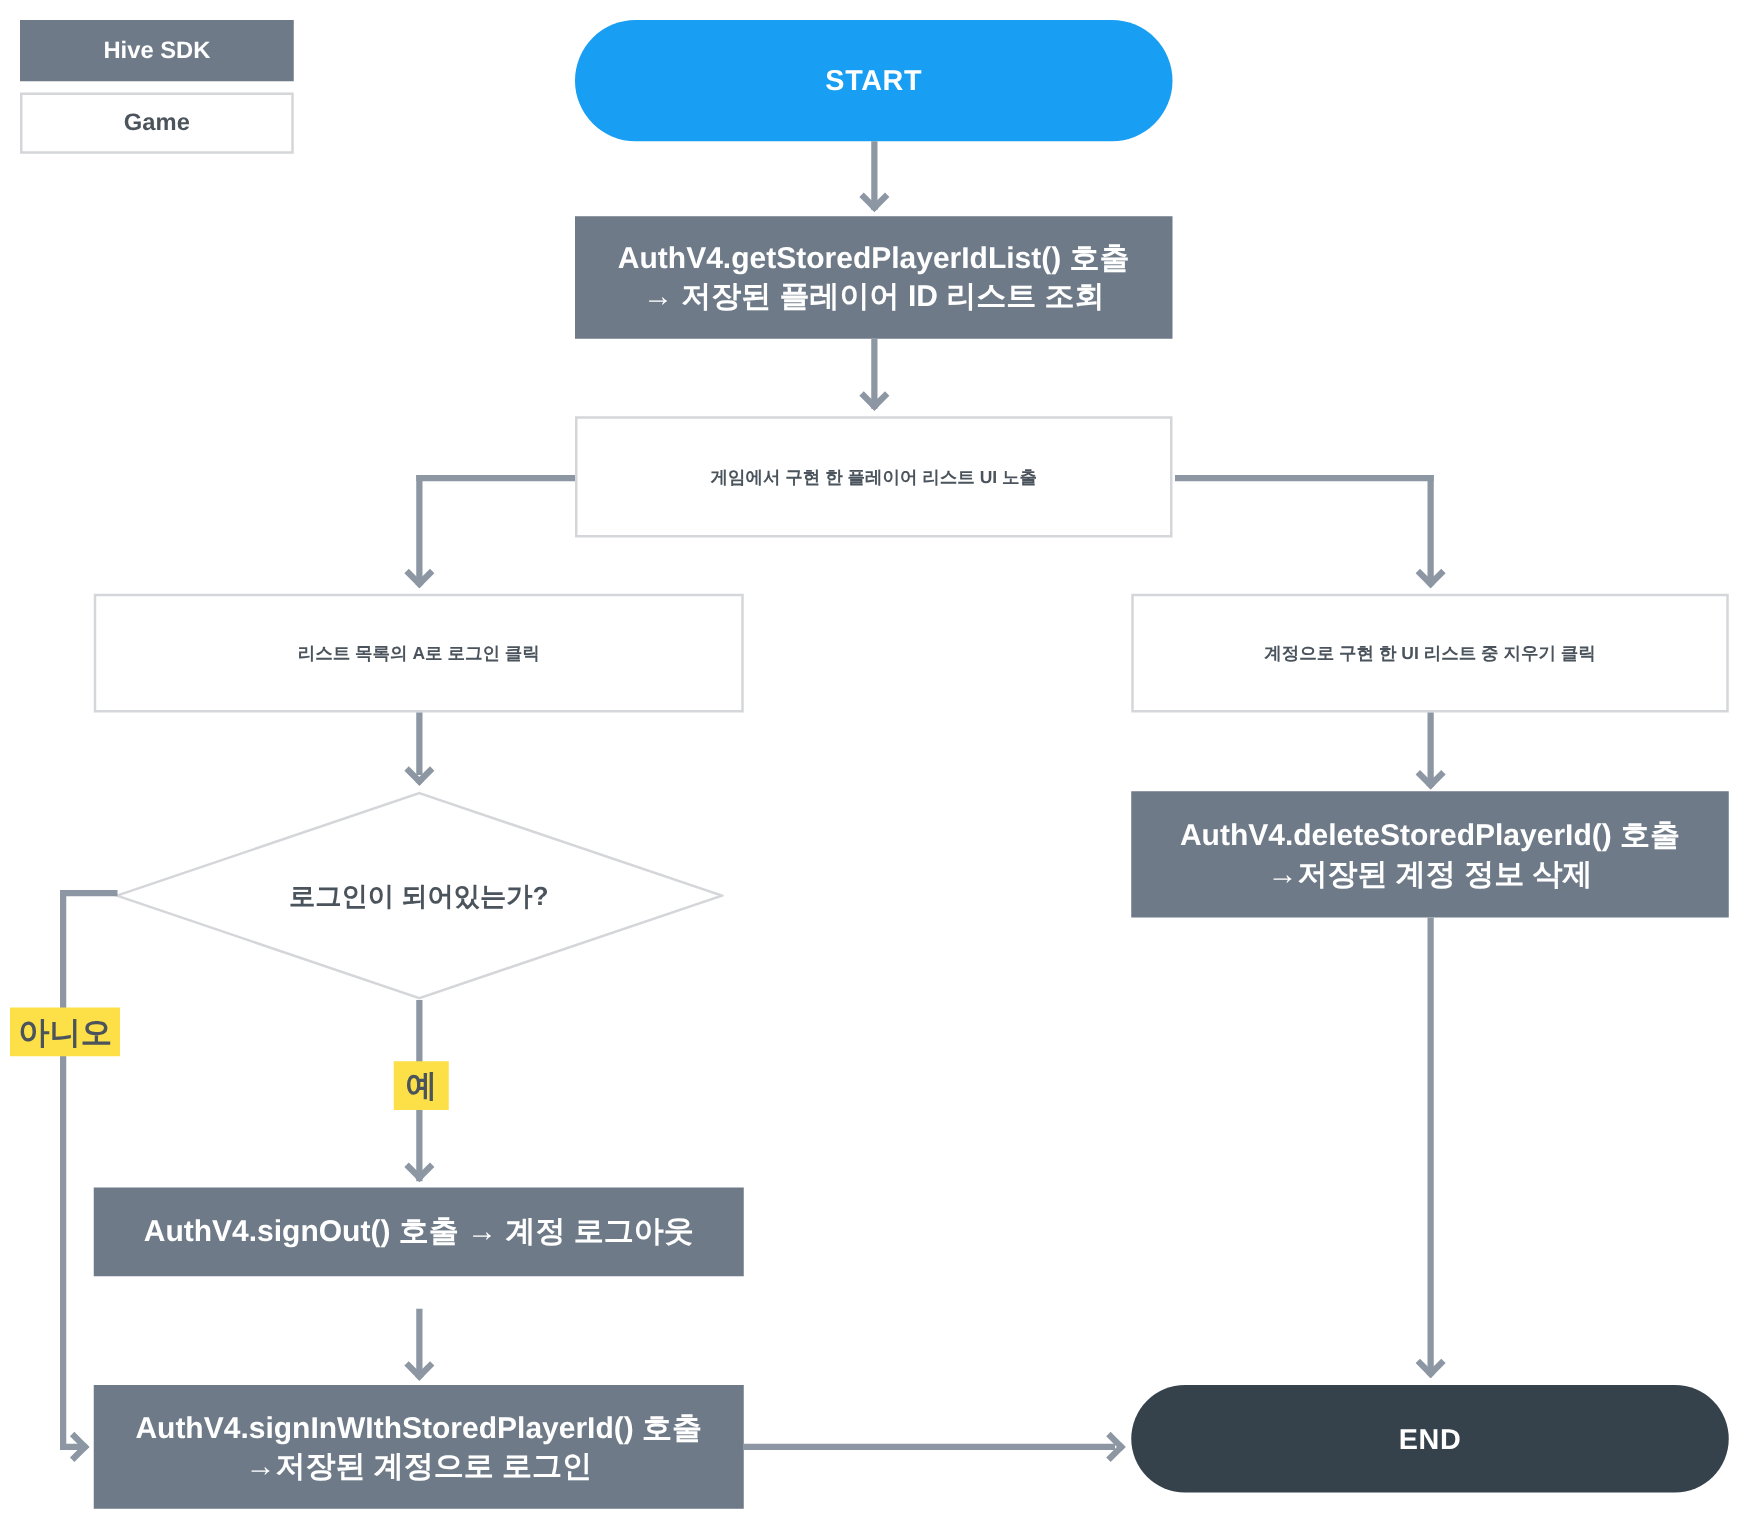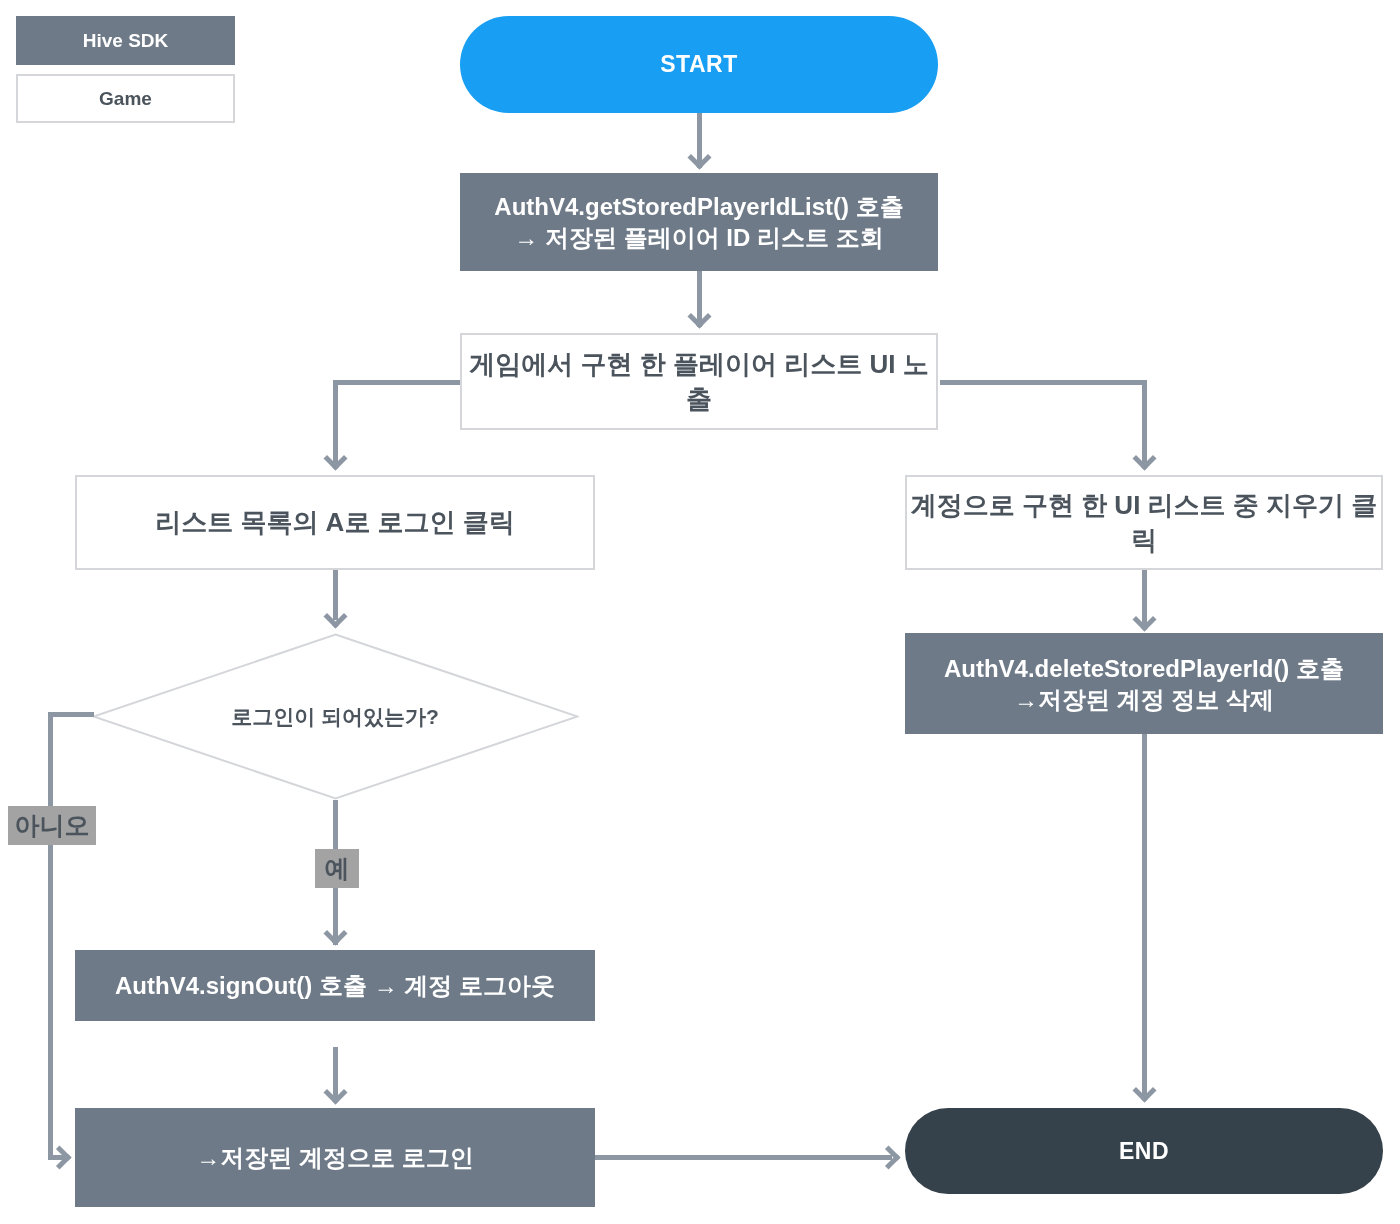--- a/index.html
+++ b/index.html
@@ -5,35 +5,35 @@
   html,body{margin:0;padding:0;background:#fff;}
   body{font-family:"Liberation Sans","DejaVu Sans",sans-serif;}
   .canvas{position:relative;width:1400px;height:1224px;background:#fff;overflow:hidden;
           --c-start:#189ef2;--c-end:#36424b;--c-sdk:#6e7a87;--c-line:#8d97a3;--c-border:#d4d6d9;--c-text:#4b545c;}
   .node{position:absolute;display:flex;flex-direction:column;align-items:center;justify-content:center;
         text-align:center;box-sizing:border-box;}
   .pill{border-radius:50px;color:#fff;font-weight:700;font-size:23px;letter-spacing:0.5px;}
   .pill.start{background:var(--c-start);}
   .pill.end{background:var(--c-end);}
   .gray{background:var(--c-sdk);color:#fff;font-weight:700;font-size:24px;line-height:31px;}
-  .white{background:#fff;border:2px solid var(--c-border);color:var(--c-text);font-weight:600;font-size:26px;align-items:center;}
+  .white{background:#fff;border:2px solid var(--c-border);color:var(--c-text);font-weight:600;font-size:14px;align-items:center;}
   .legend-item{position:absolute;left:16px;width:219px;height:49px;display:flex;align-items:center;
                justify-content:center;font-size:19px;font-weight:700;box-sizing:border-box;}
   .legend-item.sdk{top:16px;background:var(--c-sdk);color:#fff;}
   .legend-item.game{top:74px;background:#fff;border:2px solid var(--c-border);color:var(--c-text);}
   .line{position:absolute;background:var(--c-line);}
   .ah{position:absolute;width:12px;height:12px;border-right:5px solid var(--c-line);
       border-bottom:5px solid var(--c-line);box-sizing:content-box;}
   .ah.down{transform:rotate(45deg);}
   .ah.right{transform:rotate(-45deg);}
   .diamond-svg{position:absolute;left:92px;top:633px;}
   .diamond-svg polygon{fill:#fff;stroke:var(--c-border);stroke-width:2;}
   .diamond-label{position:absolute;left:142px;top:633px;width:386px;height:167px;display:flex;
                  align-items:center;justify-content:center;color:var(--c-text);font-weight:600;font-size:21px;text-align:right;}
-  .edge-label{position:absolute;background:#a3a3a3;color:var(--c-text);font-weight:600;font-size:25px;
+  .edge-label{position:absolute;background:#fde047;color:var(--c-text);font-weight:600;font-size:25px;
               text-align:center;padding:3px 2px;}
 </style>
 </head>
 <body>
 
 <div class="canvas" style="--c-start: #189ef2; --c-end: #36424b; --c-sdk: #6e7a87; --c-line: #8d97a3; --c-border: #d4d6d9; --c-text: #4b545c;">
 
   <div class="legend-item sdk">Hive SDK</div>
   <div class="legend-item game">Game</div>
 
@@ -89,20 +89,21 @@
   <div class="edge-label" style="left:315px;top:849px;width:40px;">예</div>
 
   <div class="node gray" style="left:75px;top:950px;width:520px;height:71px;">
     <div>AuthV4.signOut() 호출 → 계정 로그아웃</div>
   </div>
 
   <div class="line" style="left:333px;top:1047px;width:5px;height:53px;"></div>
   <div class="ah down" style="left:327px;top:1084px;"></div>
 
   <div class="node gray" style="left:75px;top:1108px;width:520px;height:99px;">
+    <div>AuthV4.signInWIthStoredPlayerId() 호출</div>
     <div>→저장된 계정으로 로그인</div>
   </div>
 
   <div class="line" style="left:595px;top:1155px;width:297px;height:5px;"></div>
   <div class="ah right" style="left:880px;top:1149px;"></div>
 
   <div class="line" style="left:1142px;top:570px;width:5px;height:56px;"></div>
   <div class="ah down" style="left:1136px;top:611px;"></div>
 
   <div class="node gray" style="left:905px;top:633px;width:478px;height:101px;">

